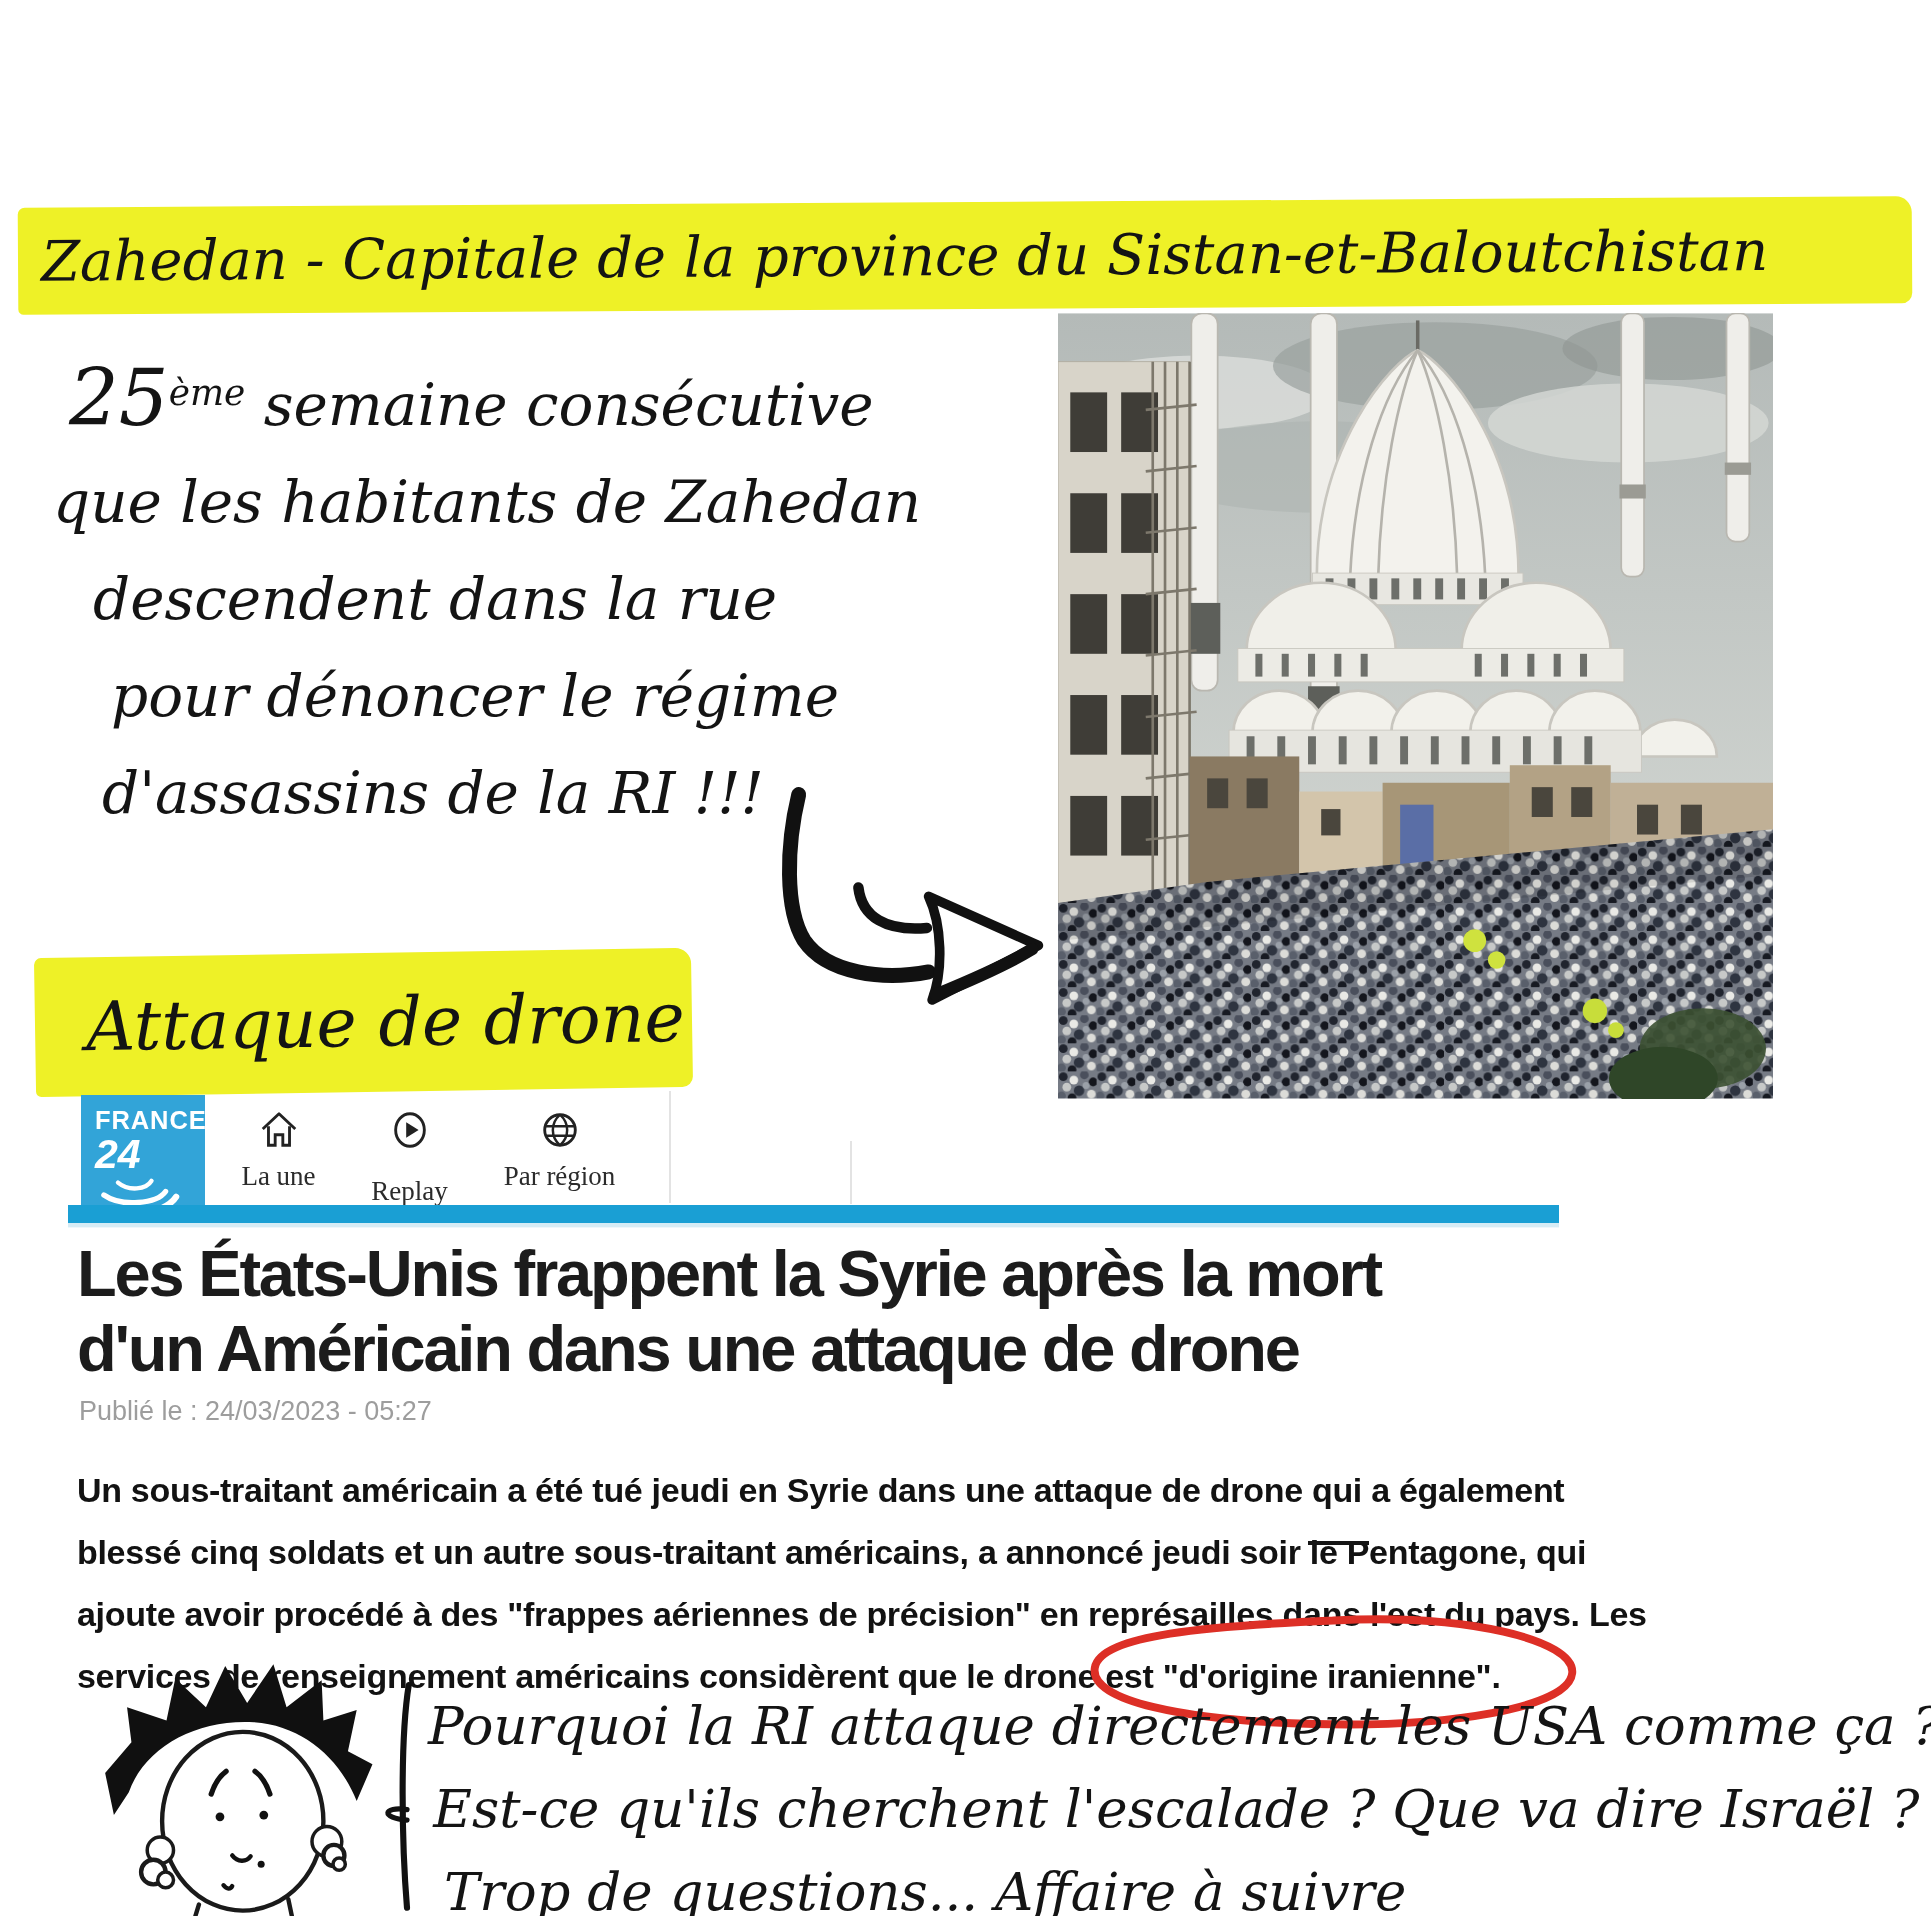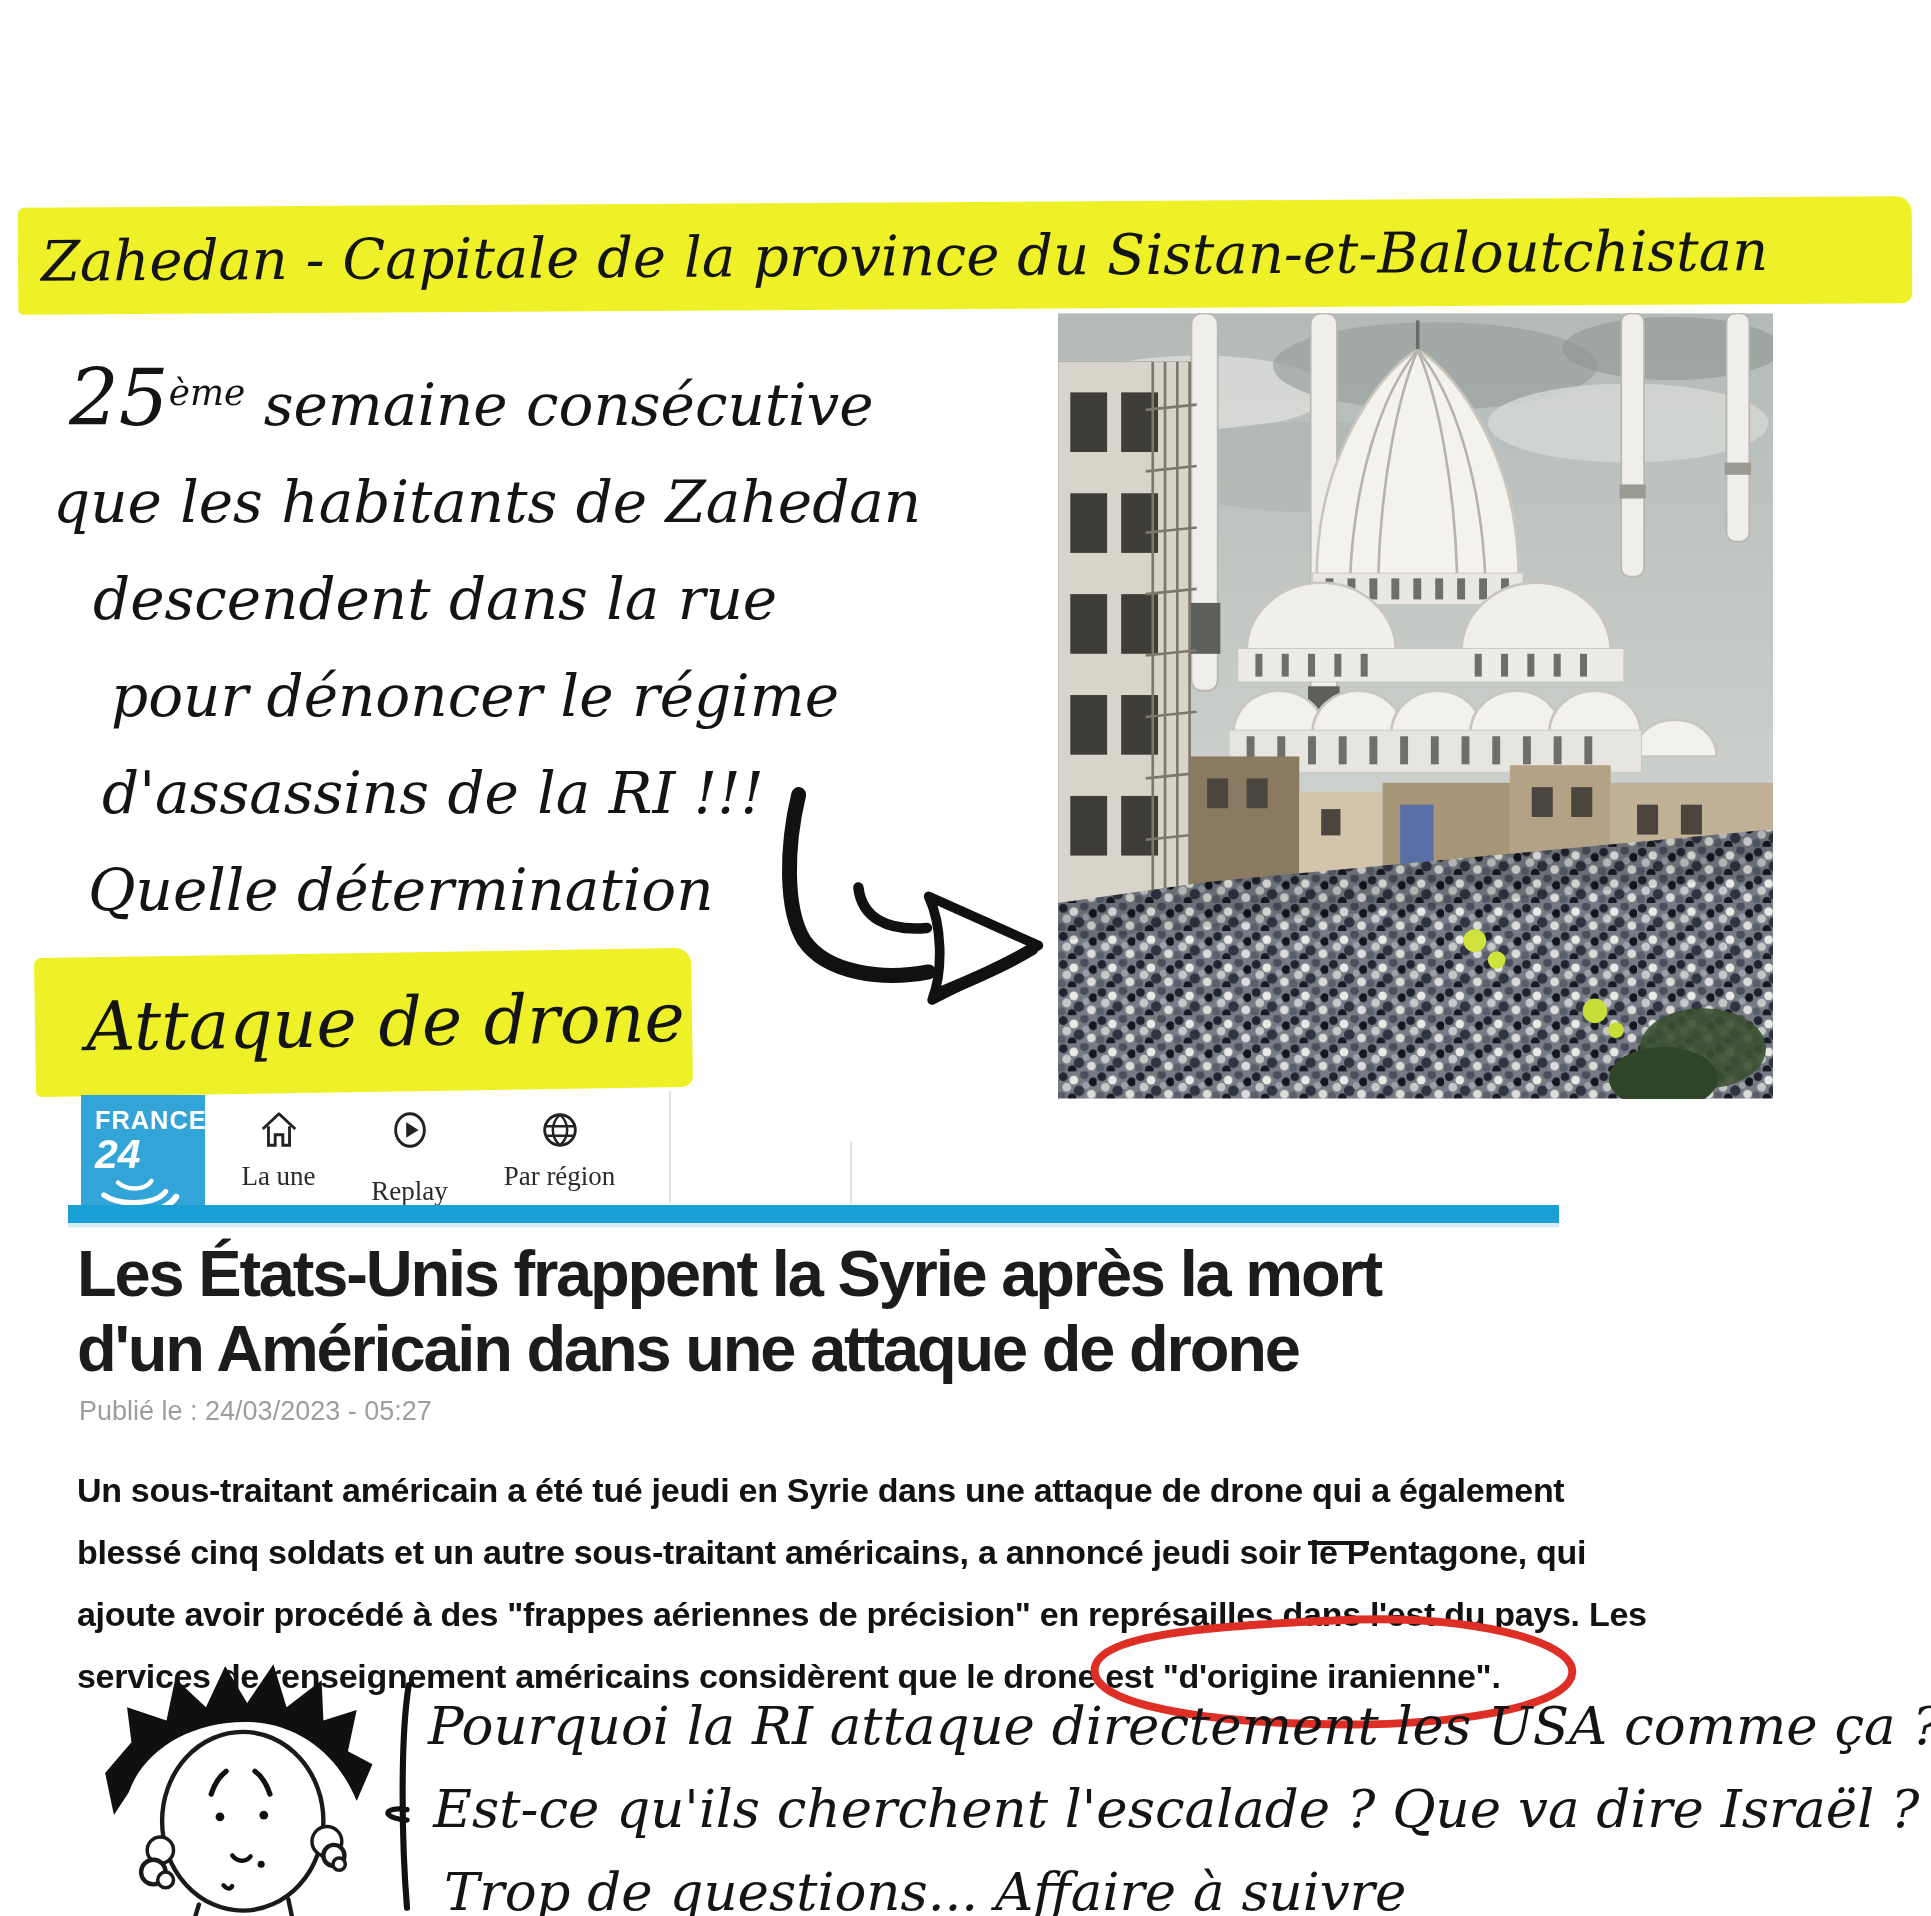--- a/index.html
+++ b/index.html
@@ -38,21 +38,20 @@
   </div>
 
   <div class="abs hand" style="left:53px;top:344px;font-size:58px;line-height:97px;">
     <div class="note-line" style="padding-left:16px;">
       <span style="font-size:1.35em;">25</span><sup style="font-size:0.62em;">ème</sup><span> semaine consécutive</span>
     </div>
     <div class="note-line" style="padding-left:0px;">que les habitants de Zahedan</div>
     <div class="note-line" style="padding-left:40px;">descendent dans la rue</div>
     <div class="note-line" style="padding-left:58px;">pour dénoncer le régime</div>
     <div class="note-line" style="padding-left:49px;">d'assassins de la RI  !!!</div>
-    <div class="note-line" style="padding-left:35px;">Quelle détermination</div>
   </div>
 
   <svg class="abs" style="left:753px;top:784px;" width="303" height="230" viewBox="0 0 345 262">
     <path d="M52,12 C38,70 36,142 58,178 C84,216 148,224 200,214" stroke="#111" stroke-width="17" fill="none" stroke-linecap="round"></path>
     <path d="M120,118 C124,152 152,168 198,164" stroke="#111" stroke-width="12" fill="none" stroke-linecap="round"></path>
     <path d="M200,128 L325,184 L204,246 C217,212 215,160 200,128 Z" fill="#fff" stroke="#111" stroke-width="11" stroke-linejoin="round"></path>
     <path d="M208,240 C252,222 292,204 318,188" stroke="#111" stroke-width="14" fill="none" stroke-linecap="round"></path>
   </svg>
 
   <svg class="abs" style="left:1058px;top:313px;" width="715" height="786" viewBox="0 0 815 895">

